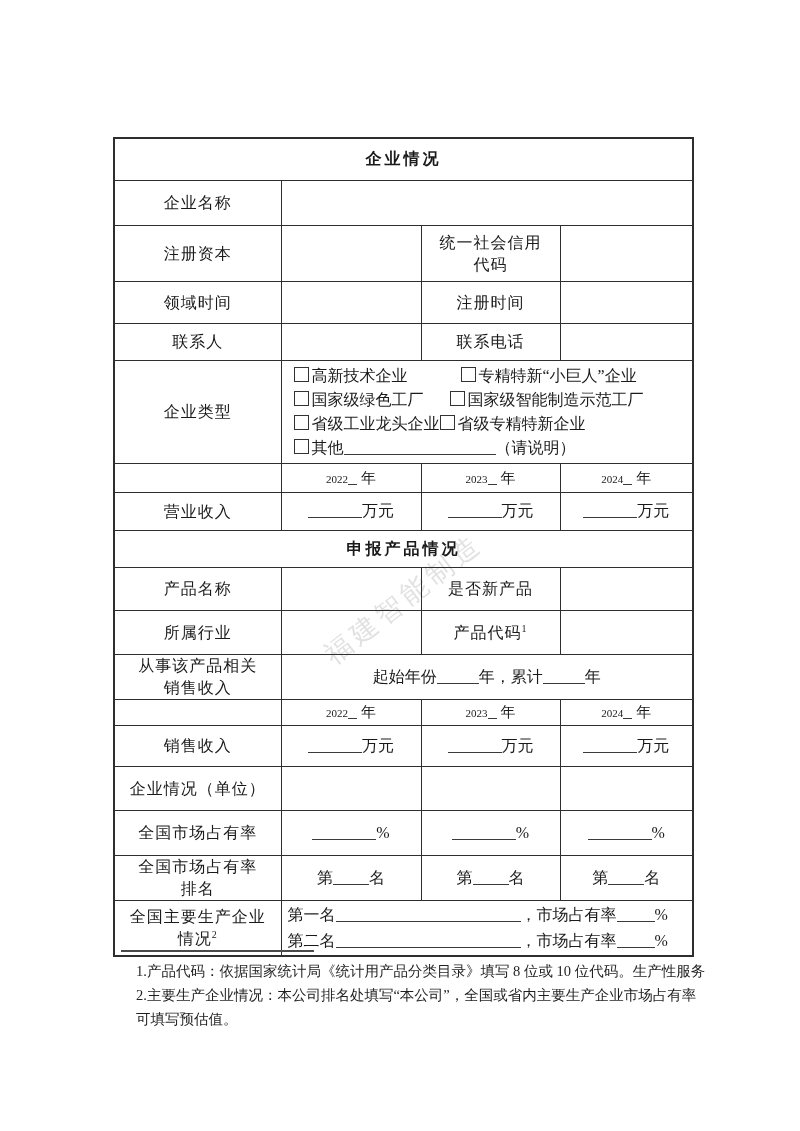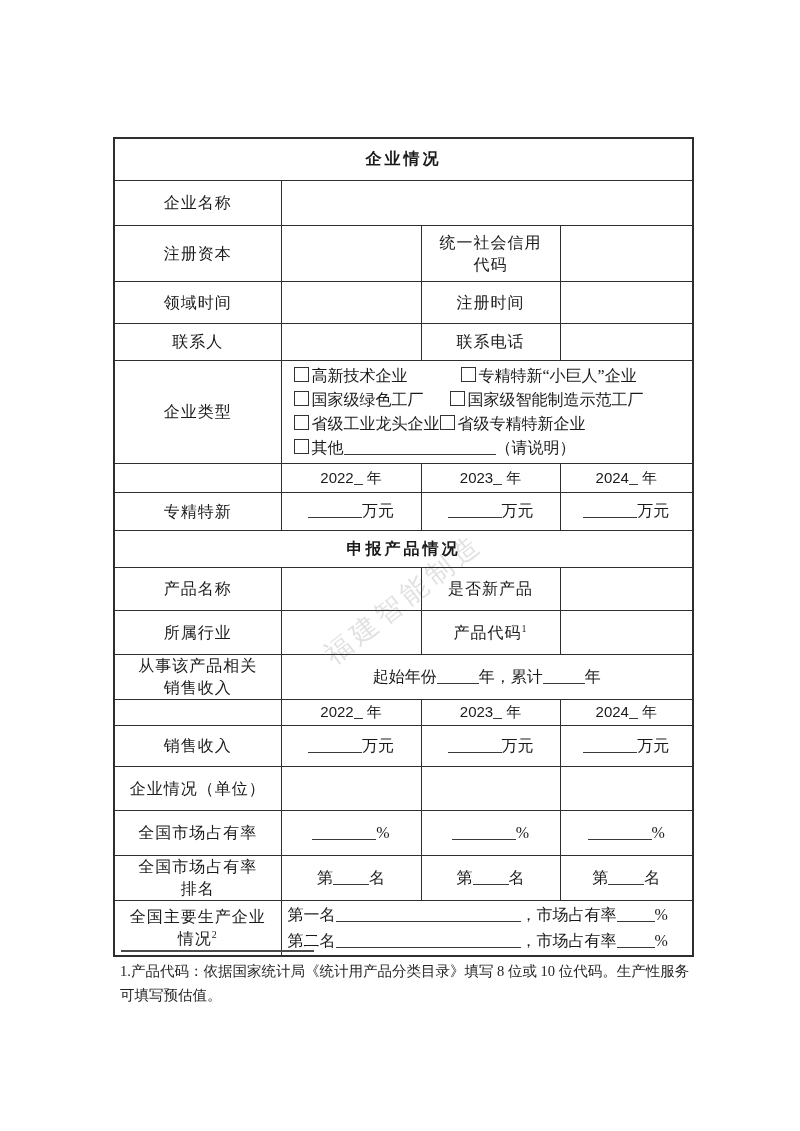--- a/index.html
+++ b/index.html
@@ -27,35 +27,35 @@
   sup{font-size:10px;line-height:0;}
   
   .h25 td{height:25px}.h28 td{height:28px}.h36 td{height:36px}.h37 td{height:37px}
   .h40 td{height:40px}.h41 td{height:41px}.h42 td{height:42px}.h43 td{height:43px}
   .h44 td{height:44px}.h54 td{height:54px}.h55 td{height:55px}.h100 td{height:100px}
   
   .blank{display:inline-block;border-bottom:1px solid #3a3a3a;height:15px;vertical-align:-2px;}
   .w8{width:9px}.w36{width:36px}.w42{width:42px}.w52{width:54px}.w64{width:64px}
   .w148{width:152px}.w185{width:185px}.w38{width:38px}
   
-  .yr{font-family:Liberation Sans, sans-serif;font-size:15px;}
+  .yr{font-family:Liberation Serif, serif;font-size:11px;}
   .ysuf{font-size:15px;margin-left:3px;}
   .yb{margin-right:1px;}
   
   .cbwrap{padding:3px 0 3px 6px;}
   .cbline{line-height:24px;white-space:nowrap;}
   .cbitem{display:inline-block;white-space:nowrap;}
   .fw167{width:167px}.fw156{width:156px}
   .cbbox{display:inline-block;width:13px;height:13px;border:1px solid #333;
          margin-right:3px;vertical-align:-1px;background:#fff;}
   
   .prodline{line-height:26px;white-space:nowrap;}
   
   .footnote-sep{position:absolute;left:121px;top:950px;width:193px;border-top:2px solid #4a4a4a;z-index:2;}
-  .footnotes{position:absolute;left:120px;top:959px;width:600px;z-index:2;
+  .footnotes{position:absolute;left:136px;top:959px;width:600px;z-index:2;
     font-size:14.5px;line-height:24px;color:#1f1f1f;}
 </style>
 </head>
 <body>
 
 <div class="watermark">福建智能制造</div>
 
 <table class="form">
   <colgroup>
     <col style="width:167px">
@@ -119,21 +119,21 @@
     </tr>
 
     <tr class="h28">
       <td></td>
       <td class="val"><span class="yr">2022</span><span class="blank w8 yb"></span><span class="ysuf">年</span></td>
       <td class="val"><span class="yr">2023</span><span class="blank w8 yb"></span><span class="ysuf">年</span></td>
       <td class="val"><span class="yr">2024</span><span class="blank w8 yb"></span><span class="ysuf">年</span></td>
     </tr>
 
     <tr class="h37">
-      <td class="lbl">专精特新</td>
+      <td class="lbl">营业收入</td>
       <td class="val"><span class="blank w52"></span><span>万元</span></td>
       <td class="val"><span class="blank w52"></span><span>万元</span></td>
       <td class="val"><span class="blank w52"></span><span>万元</span></td>
     </tr>
 
     <tr class="h36">
       <td colspan="4" class="sect">申报产品情况</td>
     </tr>
 
     <tr class="h42">
@@ -211,14 +211,15 @@
           <span>第二名</span><span class="blank w185"></span><span>，市场占有率</span><span class="blank w38"></span><span>%</span>
         </div>
       </td>
     </tr>
   </tbody>
 </table>
 
 <div class="footnote-sep"></div>
 <div class="footnotes">
   <div>1.产品代码：依据国家统计局《统计用产品分类目录》填写 8 位或 10 位代码。生产性服务</div>
+  <div>2.主要生产企业情况：本公司排名处填写“本公司”，全国或省内主要生产企业市场占有率</div>
   <div>可填写预估值。</div>
 </div>
 
 </body></html>

